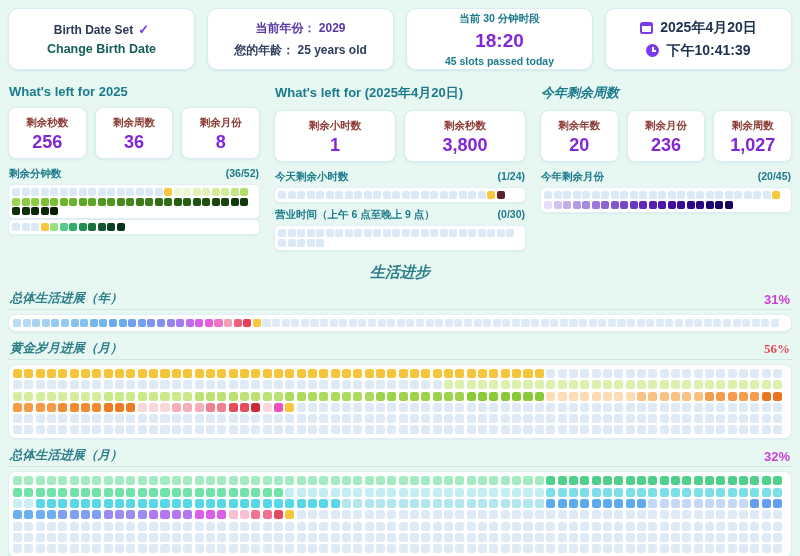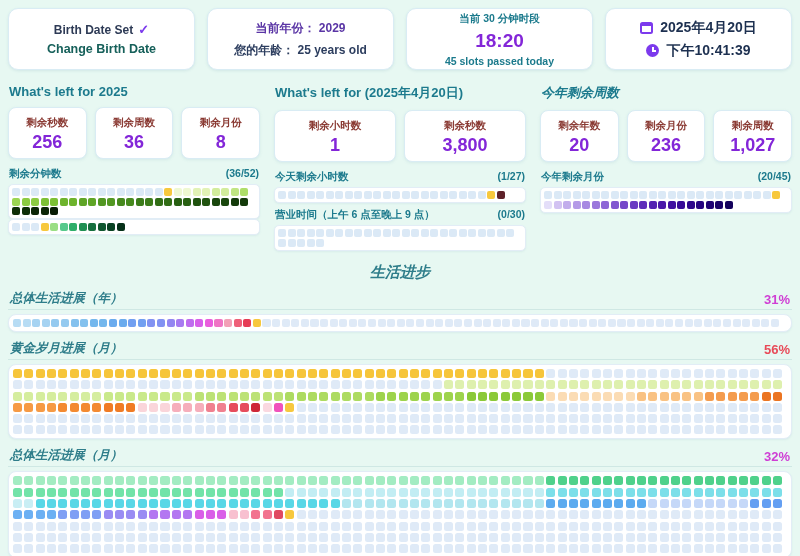--- a/index.html
+++ b/index.html
@@ -191,21 +191,21 @@
         <div class="stat-label">剩余小时数</div>
         <div class="stat-value">1</div>
       </div>
       <div class="stat-card">
         <div class="stat-label">剩余秒数</div>
         <div class="stat-value">3,800</div>
       </div>
     </div>
     <div class="bar-label">
       <span>今天剩余小时数</span>
-      <span>(1/27)</span>
+      <span>(1/24)</span>
     </div>
     <div class="sqbar">
         <div class="sq-row">
           <span class="sq" style="background: rgb(219, 233, 246);"></span>
           <span class="sq" style="background: rgb(219, 233, 246);"></span>
           <span class="sq" style="background: rgb(219, 233, 246);"></span>
           <span class="sq" style="background: rgb(219, 233, 246);"></span>
           <span class="sq" style="background: rgb(219, 233, 246);"></span>
           <span class="sq" style="background: rgb(219, 233, 246);"></span>
           <span class="sq" style="background: rgb(219, 233, 246);"></span>
@@ -429,21 +429,21 @@
         <span class="sq" style="background: rgb(223, 234, 247);"></span>
         <span class="sq" style="background: rgb(223, 234, 247);"></span>
         <span class="sq" style="background: rgb(223, 234, 247);"></span>
       </div>
     </div>
 </div>
 
 <div class="bsec">
   <div class="bsec-head">
     <span class="bsec-title serif">黄金岁月进展（月）</span>
-    <span class="bsec-pct" style="color: rgb(232, 74, 88);">56%</span>
+    <span class="bsec-pct" style="color: rgb(232, 74, 88); font-family: Liberation Serif, serif;">56%</span>
   </div>
   <div class="grid-box">
       <div class="sq-row">
         <span class="sq" style="background: rgb(246, 197, 58);"></span>
         <span class="sq" style="background: rgb(246, 197, 58);"></span>
         <span class="sq" style="background: rgb(246, 197, 58);"></span>
         <span class="sq" style="background: rgb(246, 197, 58);"></span>
         <span class="sq" style="background: rgb(246, 197, 58);"></span>
         <span class="sq" style="background: rgb(246, 197, 58);"></span>
         <span class="sq" style="background: rgb(246, 197, 58);"></span>

